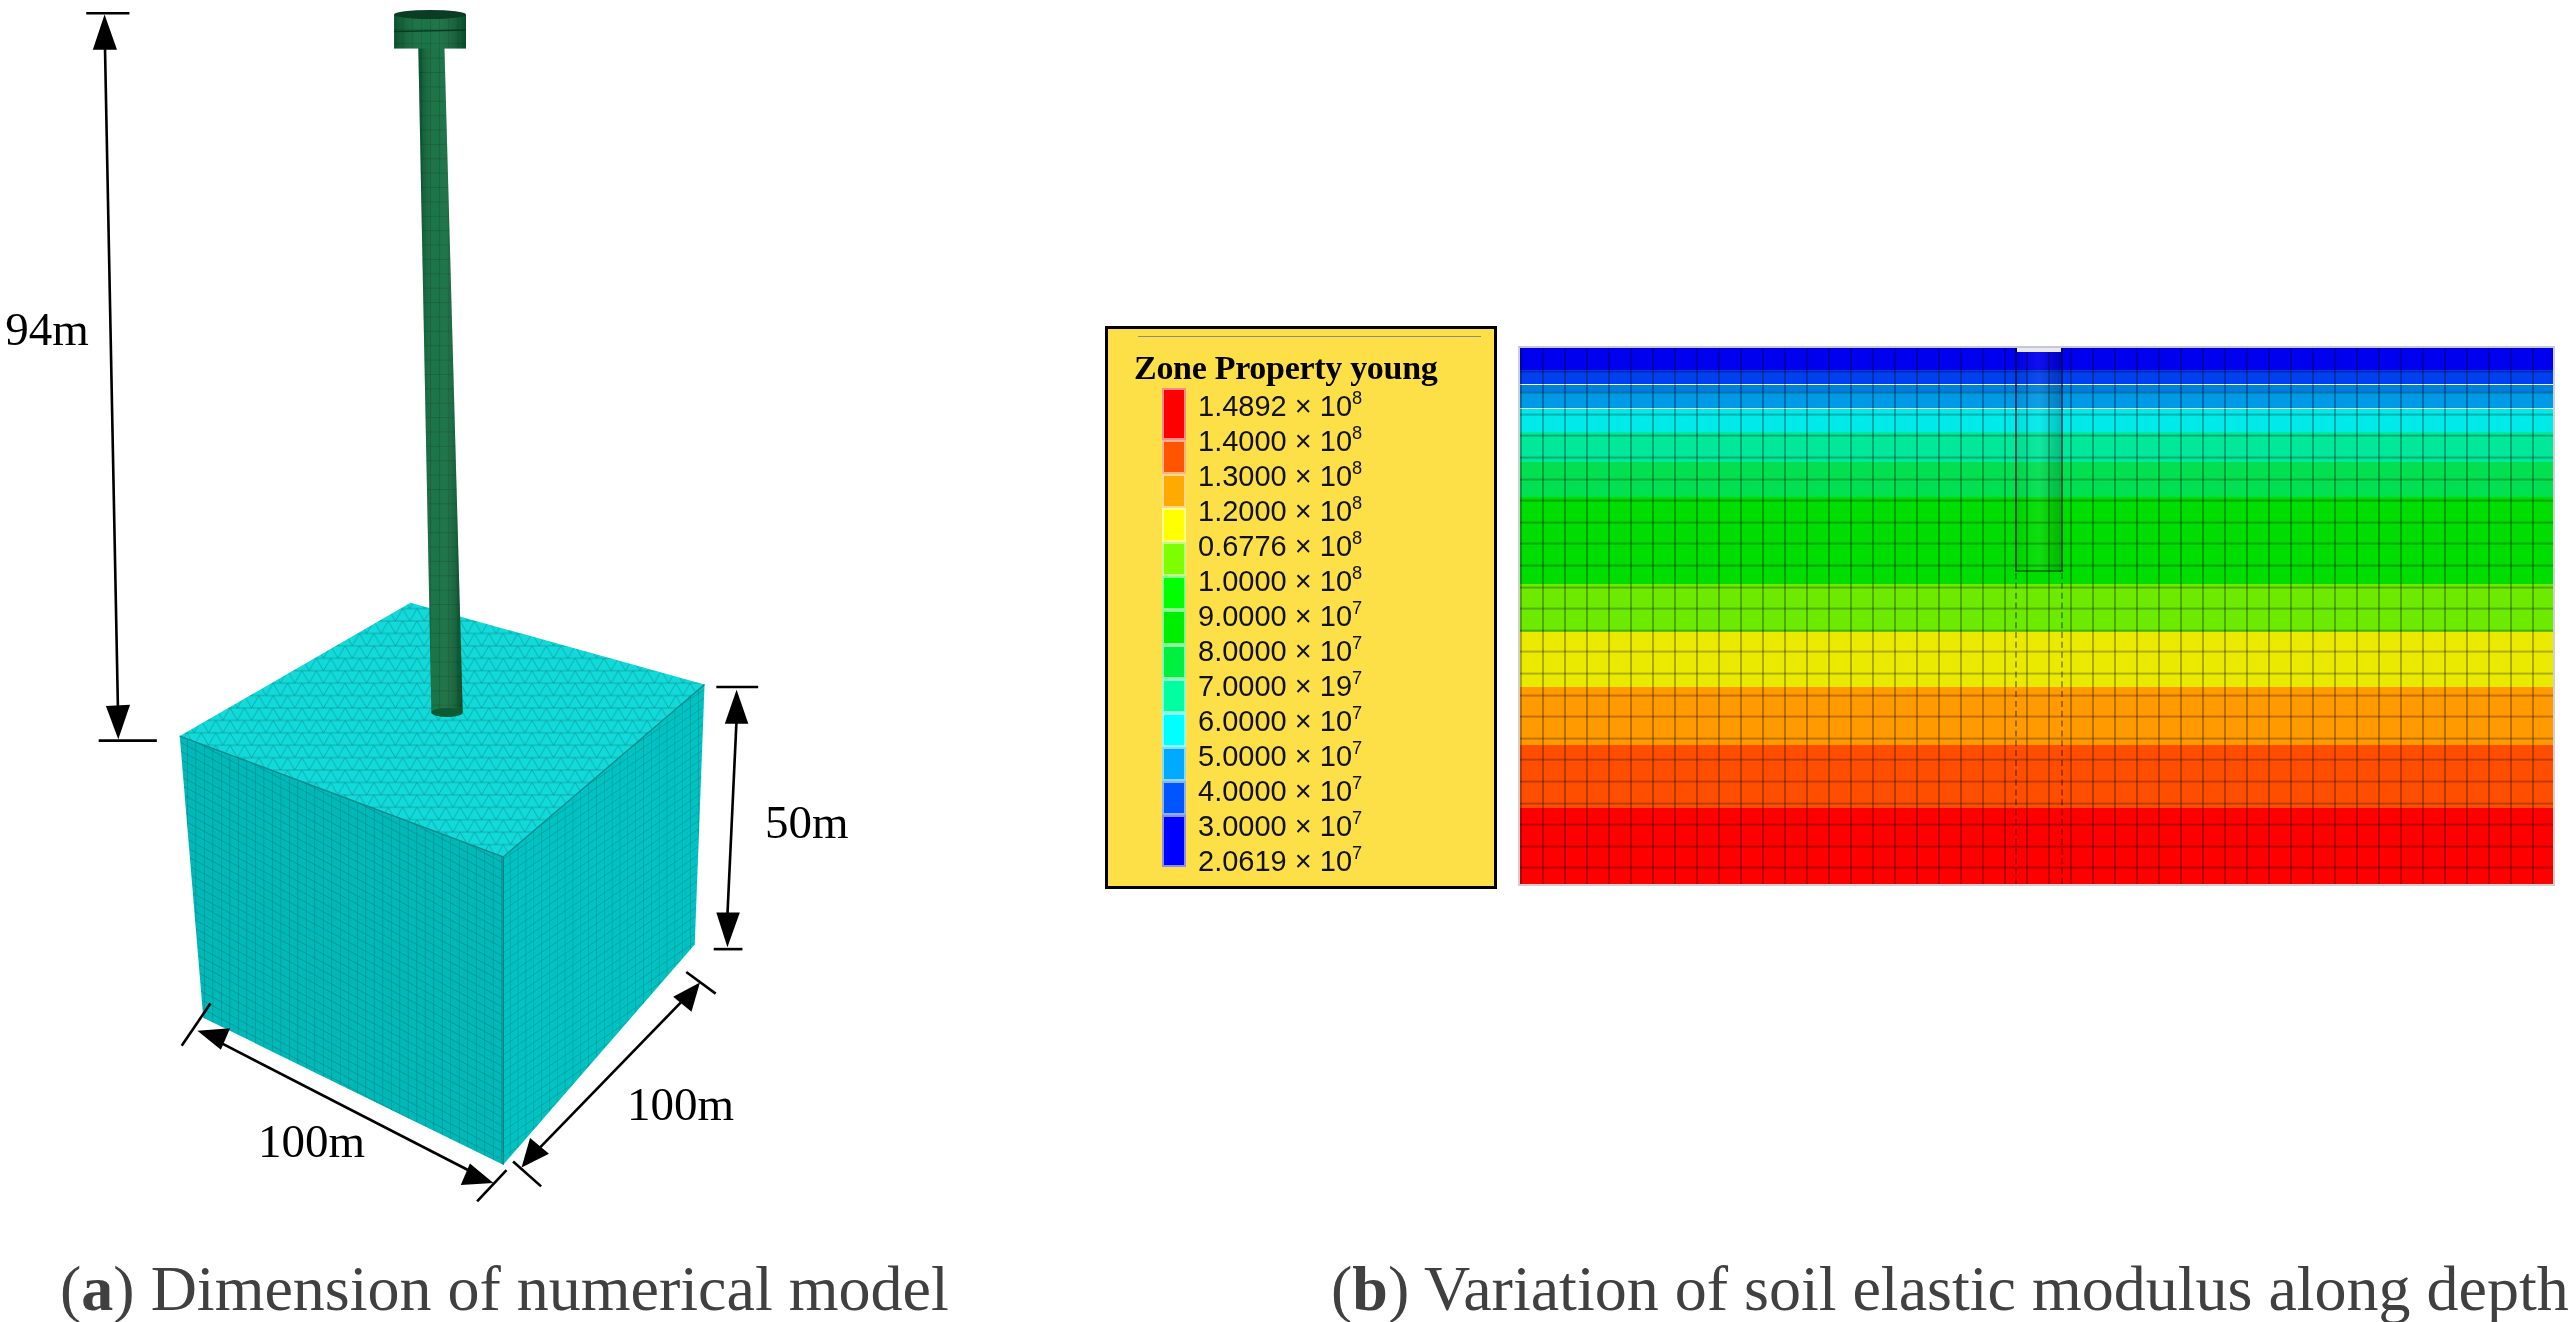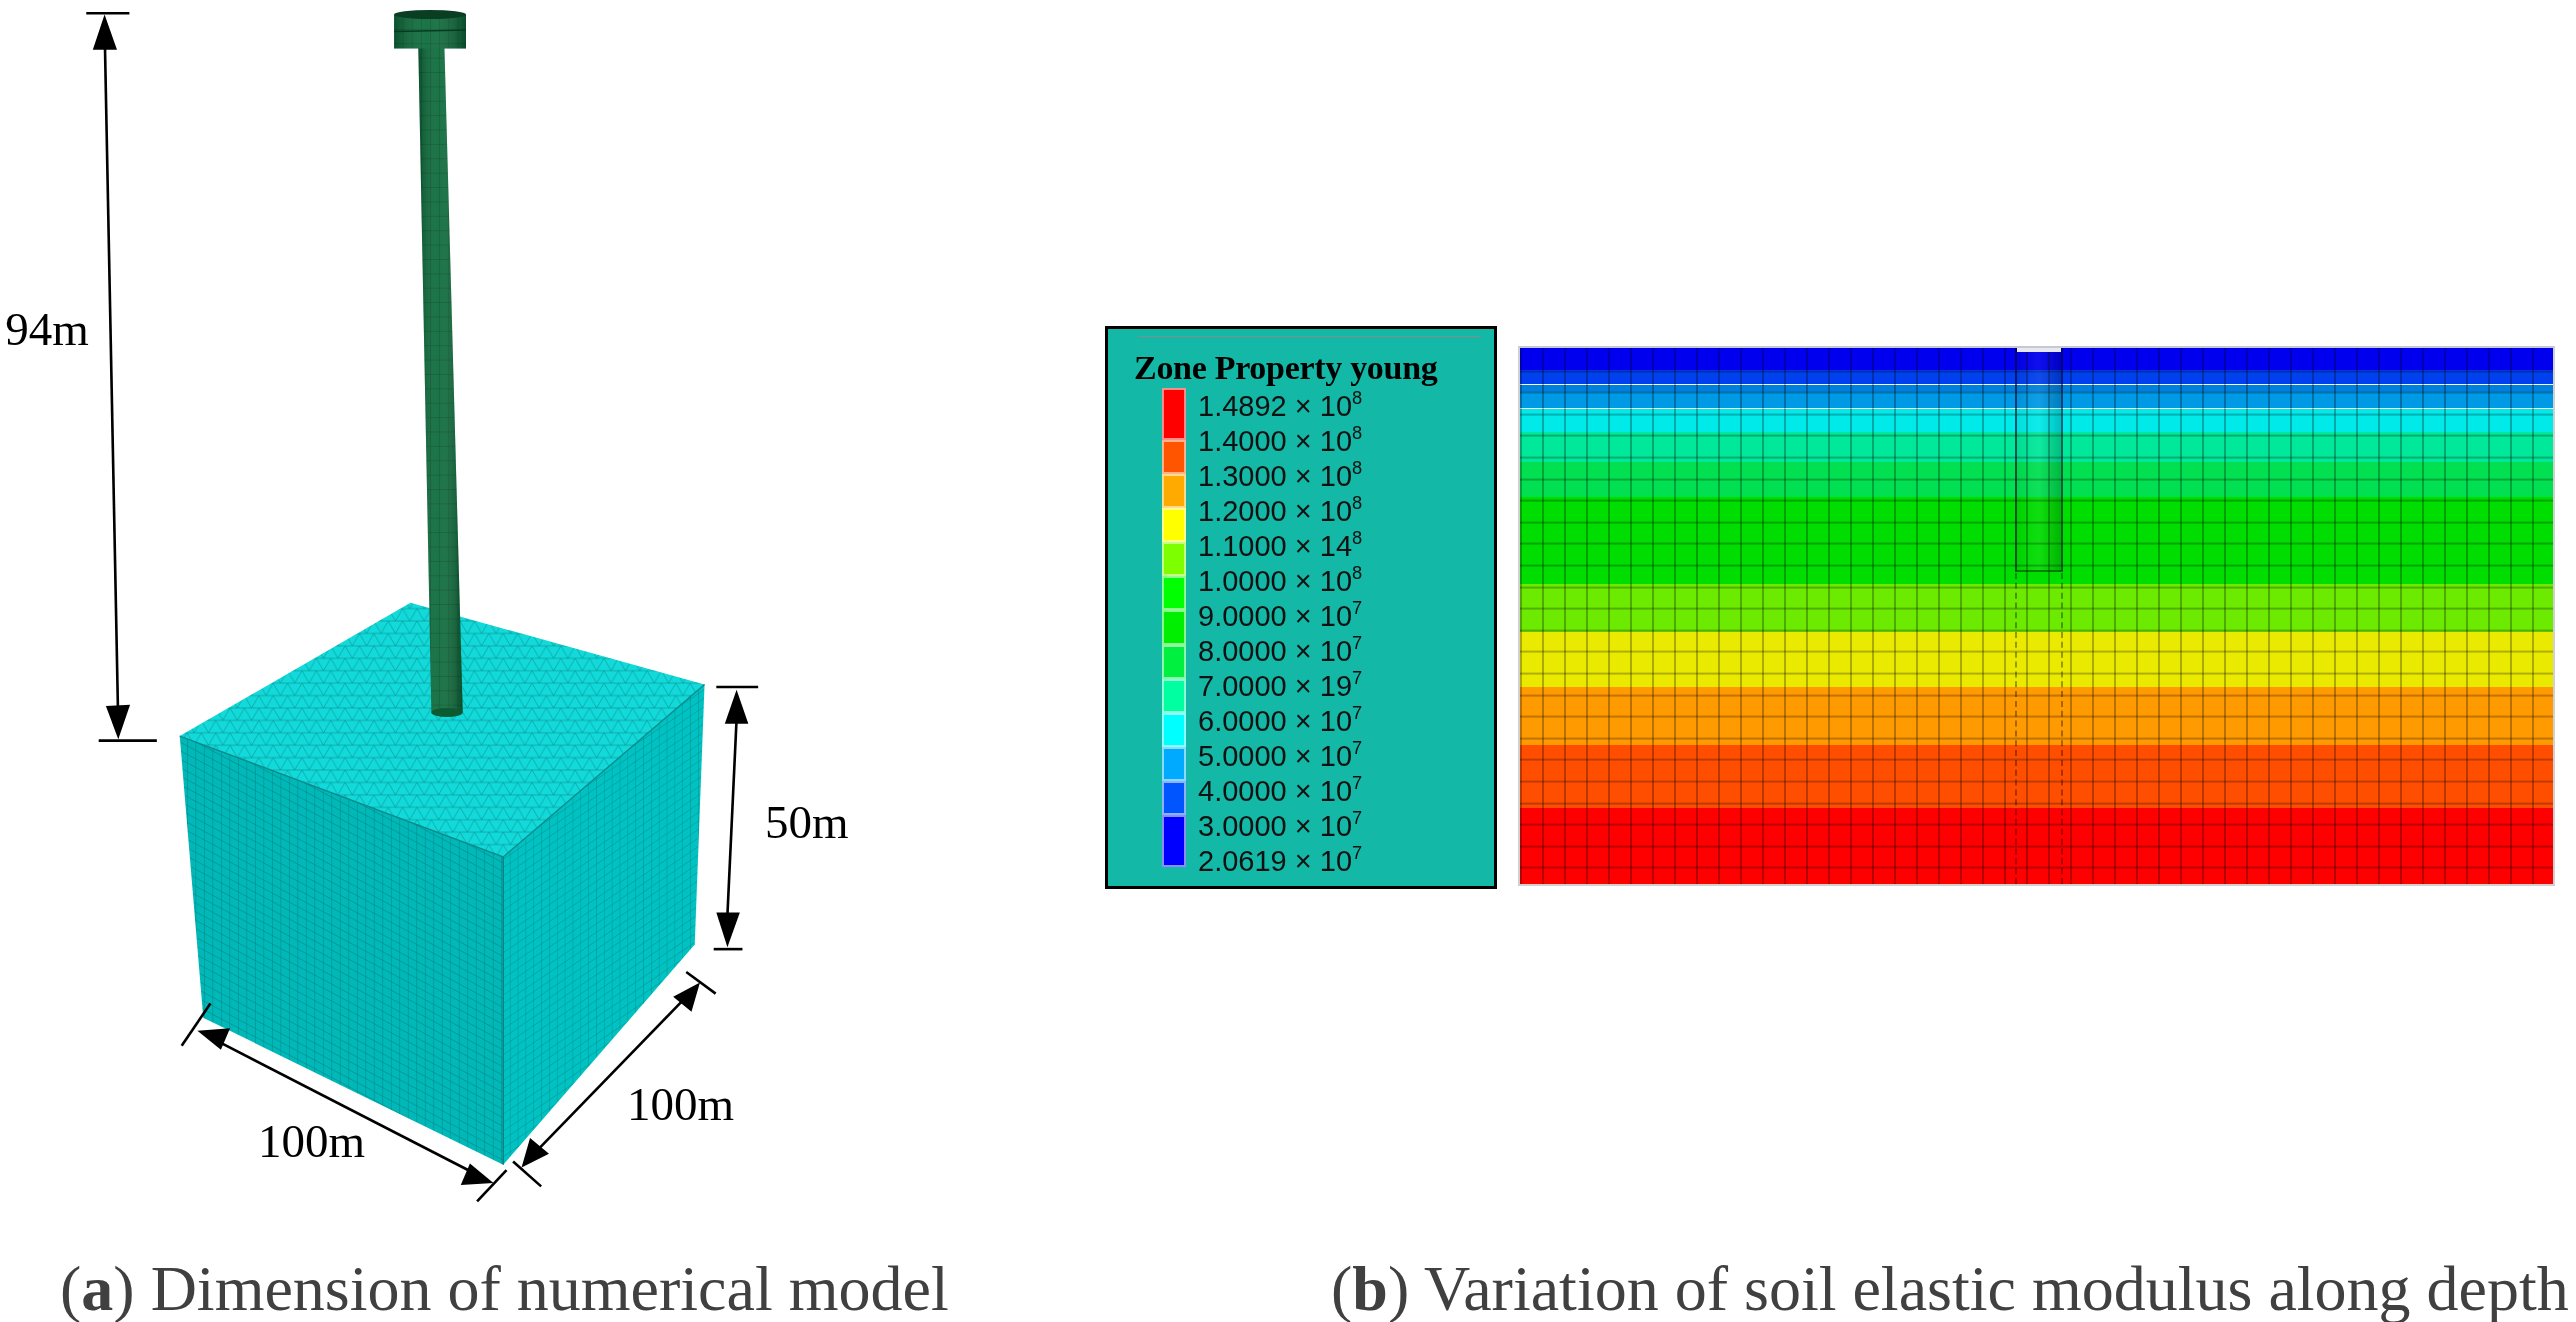--- a/index.html
+++ b/index.html
@@ -5,21 +5,21 @@
   html, body { margin: 0; padding: 0; background: #ffffff; }
   body { width: 2576px; height: 1323px; position: relative; overflow: hidden; }
   .serif { font-family: "Liberation Serif", "DejaVu Serif", serif; }
   .sans { font-family: Liberation Sans, sans-serif; }
   #figure-a { position: absolute; left: 0; top: 0; width: 915px; height: 1229px; }
   #figure-a svg { position: absolute; left: 0; top: 0; }
   .dim-label { position: absolute; font-size: 47px; color: #000; line-height: 1; white-space: nowrap; }
 
   #legend {
     position: absolute; left: 1105px; top: 326px; width: 392px; height: 563px;
-    box-sizing: border-box; border: 3.3px solid #000; background: #14b8a6;
+    box-sizing: border-box; border: 3.3px solid #000; background: #fde047;
   }
   #legend .rule { position: absolute; left: 30px; right: 13px; top: 6.5px; height: 1.3px; background: #8a8a8a; }
   #legend .title {
     position: absolute; left: 26px; top: 19.6px; font-size: 34px; font-weight: bold;
     color: #000; white-space: nowrap; letter-spacing: -0.3px;
   }
   #legend .bar { position: absolute; left: 54px; top: 59px; width: 23.5px; }
   #legend .bar div { width: 23.5px; box-shadow: 0 0 0 2px rgba(255,255,255,0.55) inset; }
   #legend .labels { position: absolute; left: 90px; top: 60px; }
   #legend .label-row { height: 35px; font-size: 29px; line-height: 35px; color: #111; white-space: nowrap; }
@@ -151,21 +151,21 @@
       <div style="height: 34px; background: rgb(0, 255, 255);"></div>
       <div style="height: 34px; background: rgb(0, 170, 255);"></div>
       <div style="height: 34px; background: rgb(0, 85, 255);"></div>
       <div style="height: 52px; background: rgb(0, 0, 255);"></div>
     </div>
   <div class="labels sans" id="legend-labels">
       <div class="label-row"><span>1.4892 × 10</span><sup>8</sup></div>
       <div class="label-row"><span>1.4000 × 10</span><sup>8</sup></div>
       <div class="label-row"><span>1.3000 × 10</span><sup>8</sup></div>
       <div class="label-row"><span>1.2000 × 10</span><sup>8</sup></div>
-      <div class="label-row"><span>1.1000 × 14</span><sup>8</sup></div>
+      <div class="label-row"><span>0.6776 × 10</span><sup>8</sup></div>
       <div class="label-row"><span>1.0000 × 10</span><sup>8</sup></div>
       <div class="label-row"><span>9.0000 × 10</span><sup>7</sup></div>
       <div class="label-row"><span>8.0000 × 10</span><sup>7</sup></div>
       <div class="label-row"><span>7.0000 × 19</span><sup>7</sup></div>
       <div class="label-row"><span>6.0000 × 10</span><sup>7</sup></div>
       <div class="label-row"><span>5.0000 × 10</span><sup>7</sup></div>
       <div class="label-row"><span>4.0000 × 10</span><sup>7</sup></div>
       <div class="label-row"><span>3.0000 × 10</span><sup>7</sup></div>
       <div class="label-row"><span>2.0619 × 10</span><sup>7</sup></div>
     </div>

